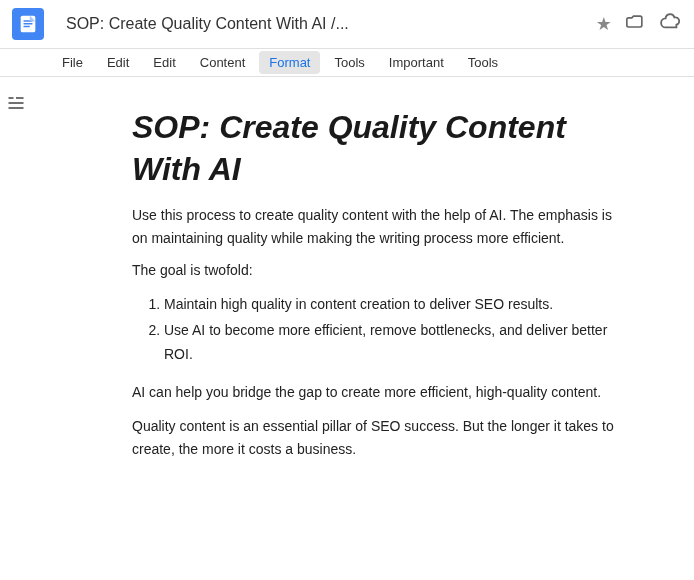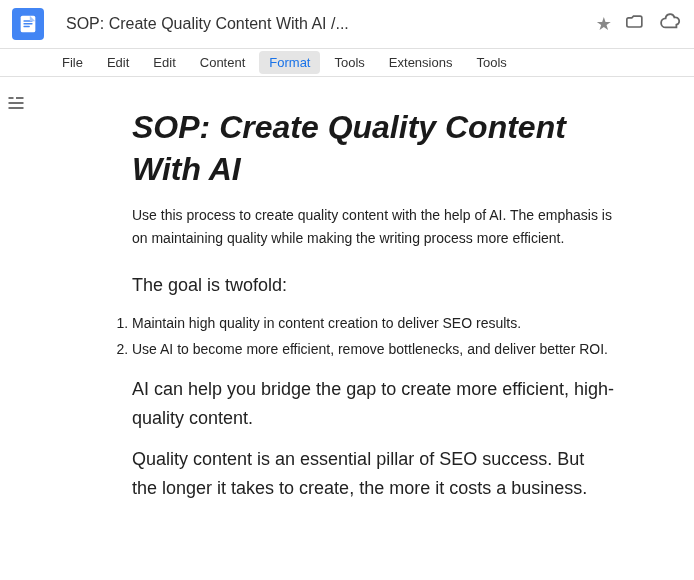--- a/index.html
+++ b/index.html
@@ -97,39 +97,40 @@
       color: #1a1a1a;
       margin-bottom: 14px;
       line-height: 1.3;
       font-style: italic;
     }
 
     .doc-intro {
       font-size: 14px;
       line-height: 1.6;
       color: #222;
-      margin-bottom: 22px;
+      margin-bottom: 10px;
     }
 
     .doc-heading {
       font-size: 22px;
       font-weight: 700;
       color: #1a1a1a;
       margin-bottom: 10px;
       margin-top: 10px;
     }
 
     .doc-para {
-      font-size: 18px;
+      font-size: 14px;
       line-height: 1.6;
       color: #222;
       margin-bottom: 12px;
     }
 
     .doc-list {
+      margin-left: 32px;
       margin-bottom: 14px;
     }
     .doc-list li {
       font-size: 14px;
       line-height: 1.7;
       color: #222;
       margin-bottom: 2px;
     }
 
     
@@ -170,21 +171,21 @@
   </div>
 </div>
 
 <div class="menu-bar">
   <span class="menu-item">File</span>
   <span class="menu-item">Edit</span>
   <span class="menu-item">Edit</span>
   <span class="menu-item">Content</span>
   <span class="menu-item active">Format</span>
   <span class="menu-item">Tools</span>
-  <span class="menu-item">Extensions</span>
+  <span class="menu-item">Important</span>
   <span class="menu-item">Tools</span>
 </div>
 
 <div class="doc-area" style="display:flex; height: calc(580px - 75px);">
 
   <div style="width:55px; padding-top:10px; display:flex; justify-content:center;">
     <div class="outline-icon">
       <svg width="20" height="20" viewBox="0 0 24 24" fill="none" stroke="#555" stroke-width="2">
         <line x1="3" y1="6" x2="9" y2="6"></line>
         <line x1="3" y1="12" x2="21" y2="12"></line>

